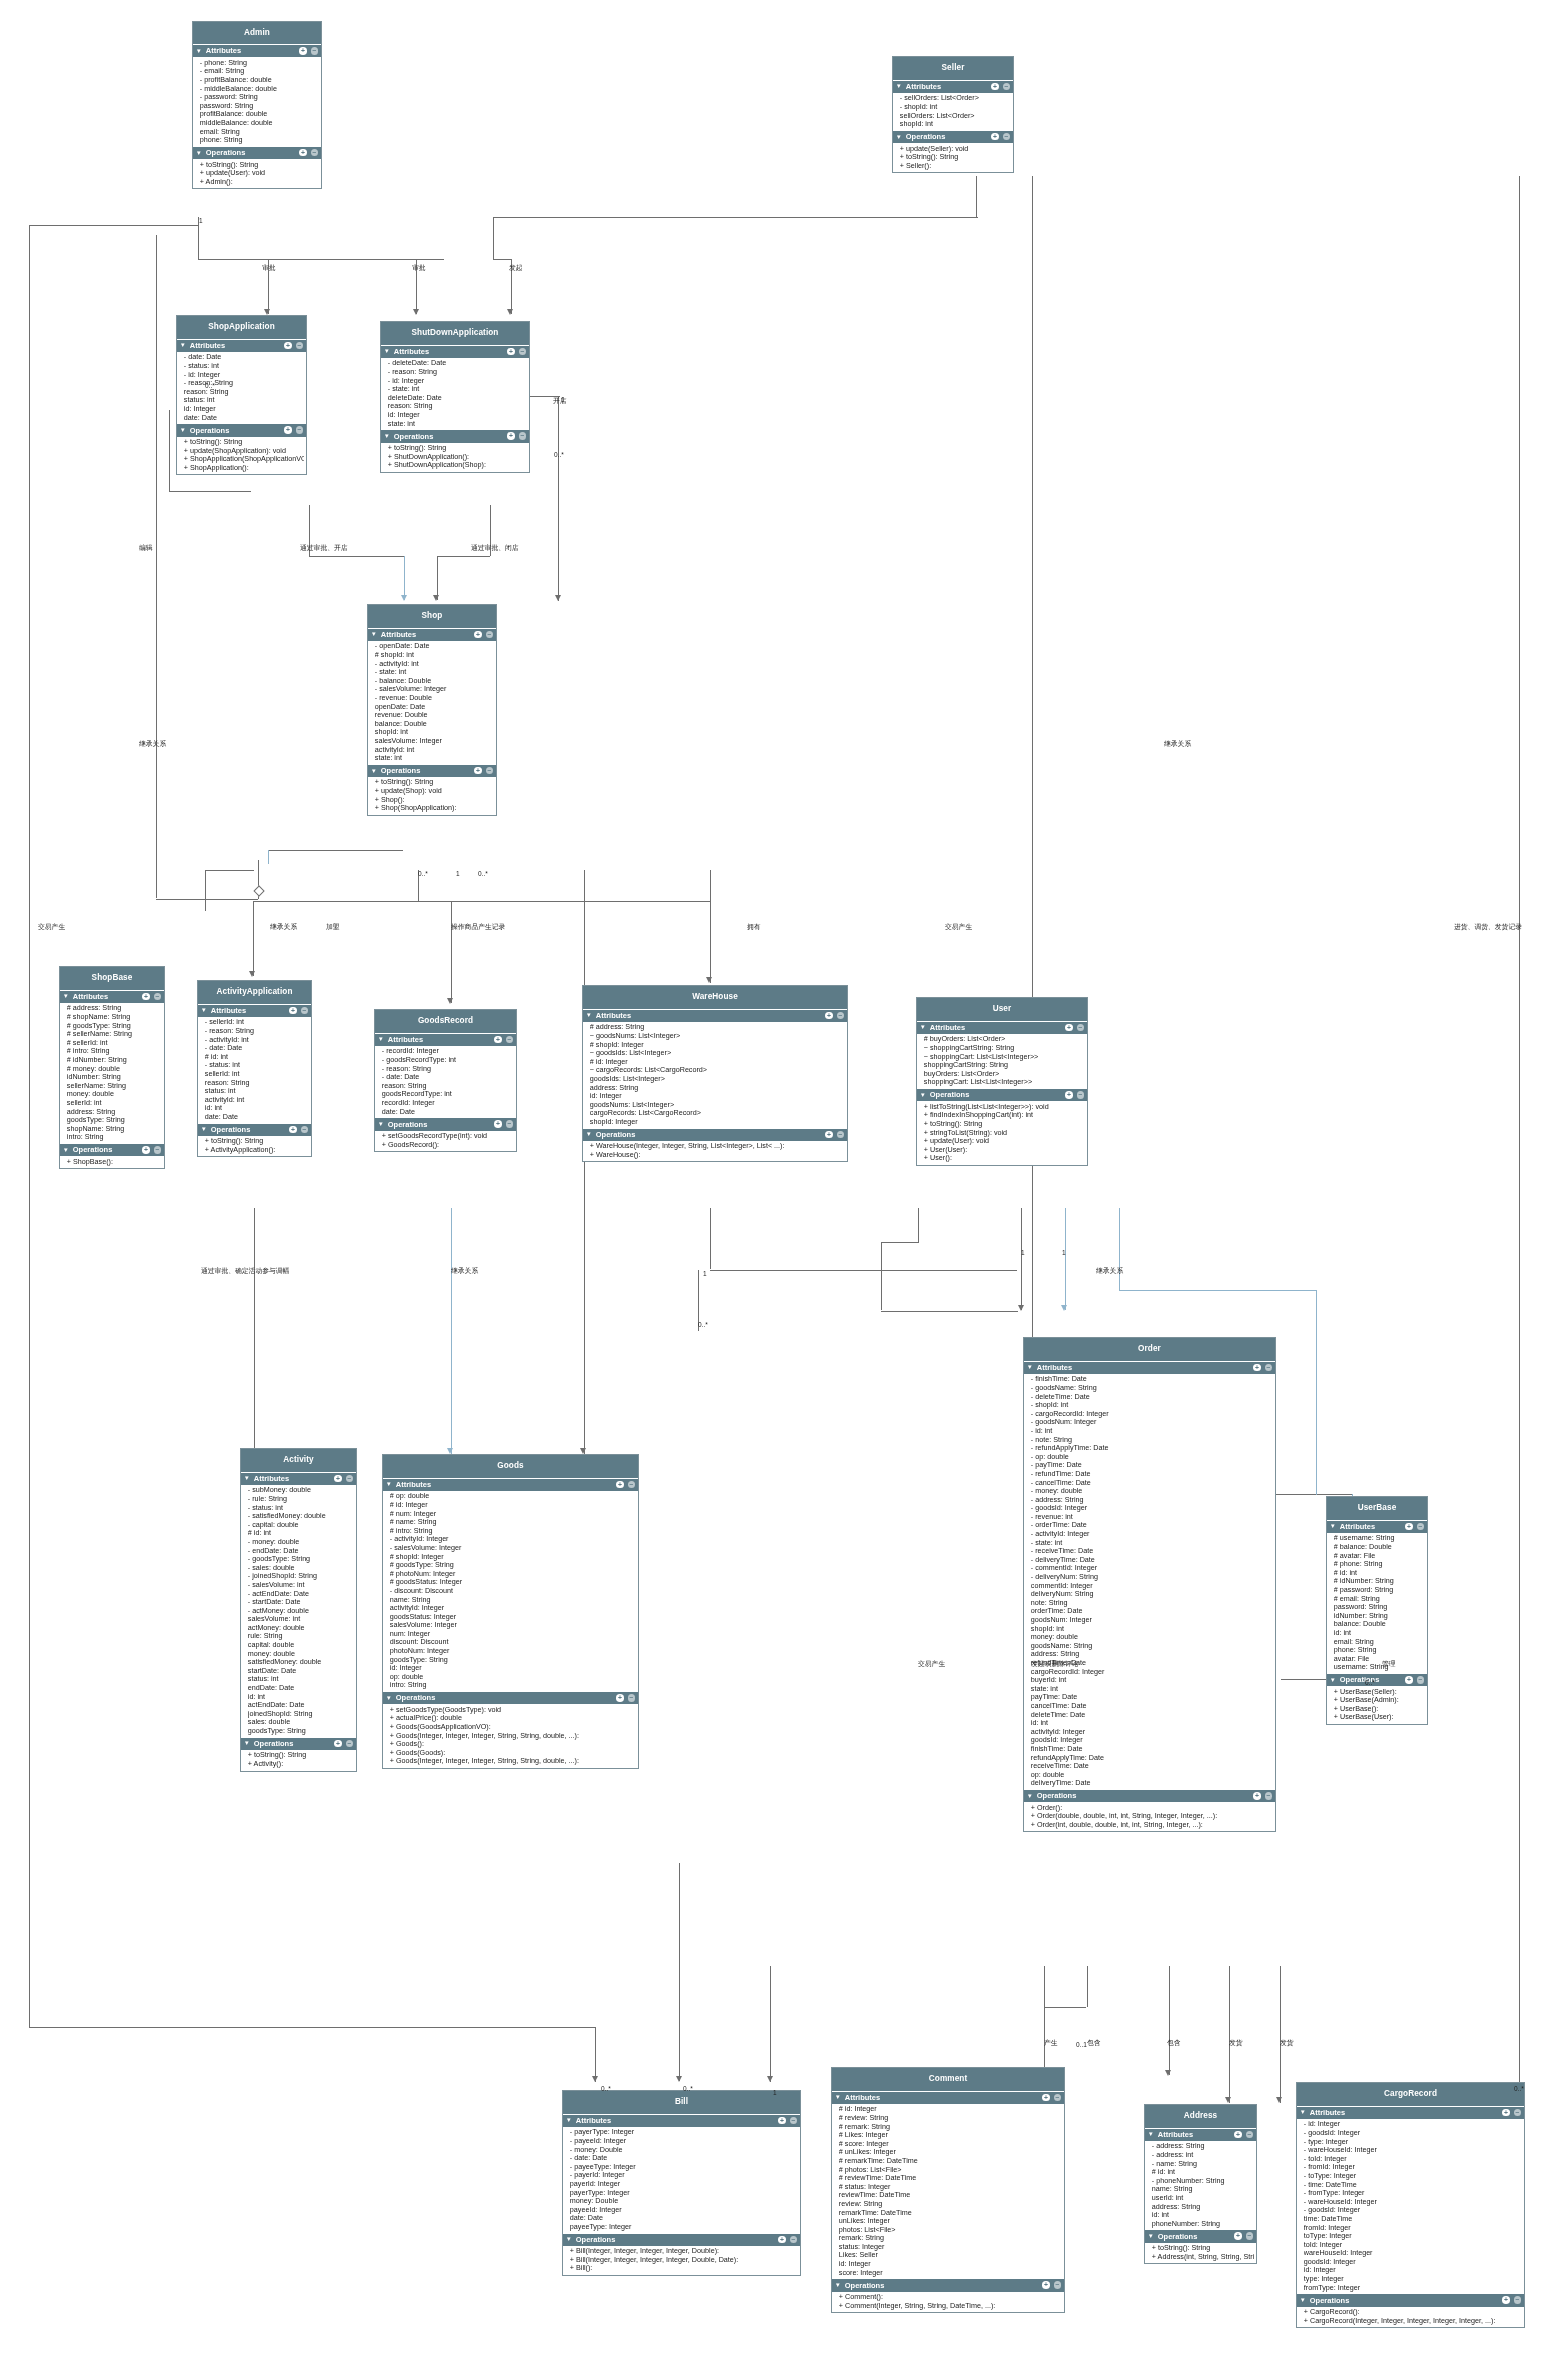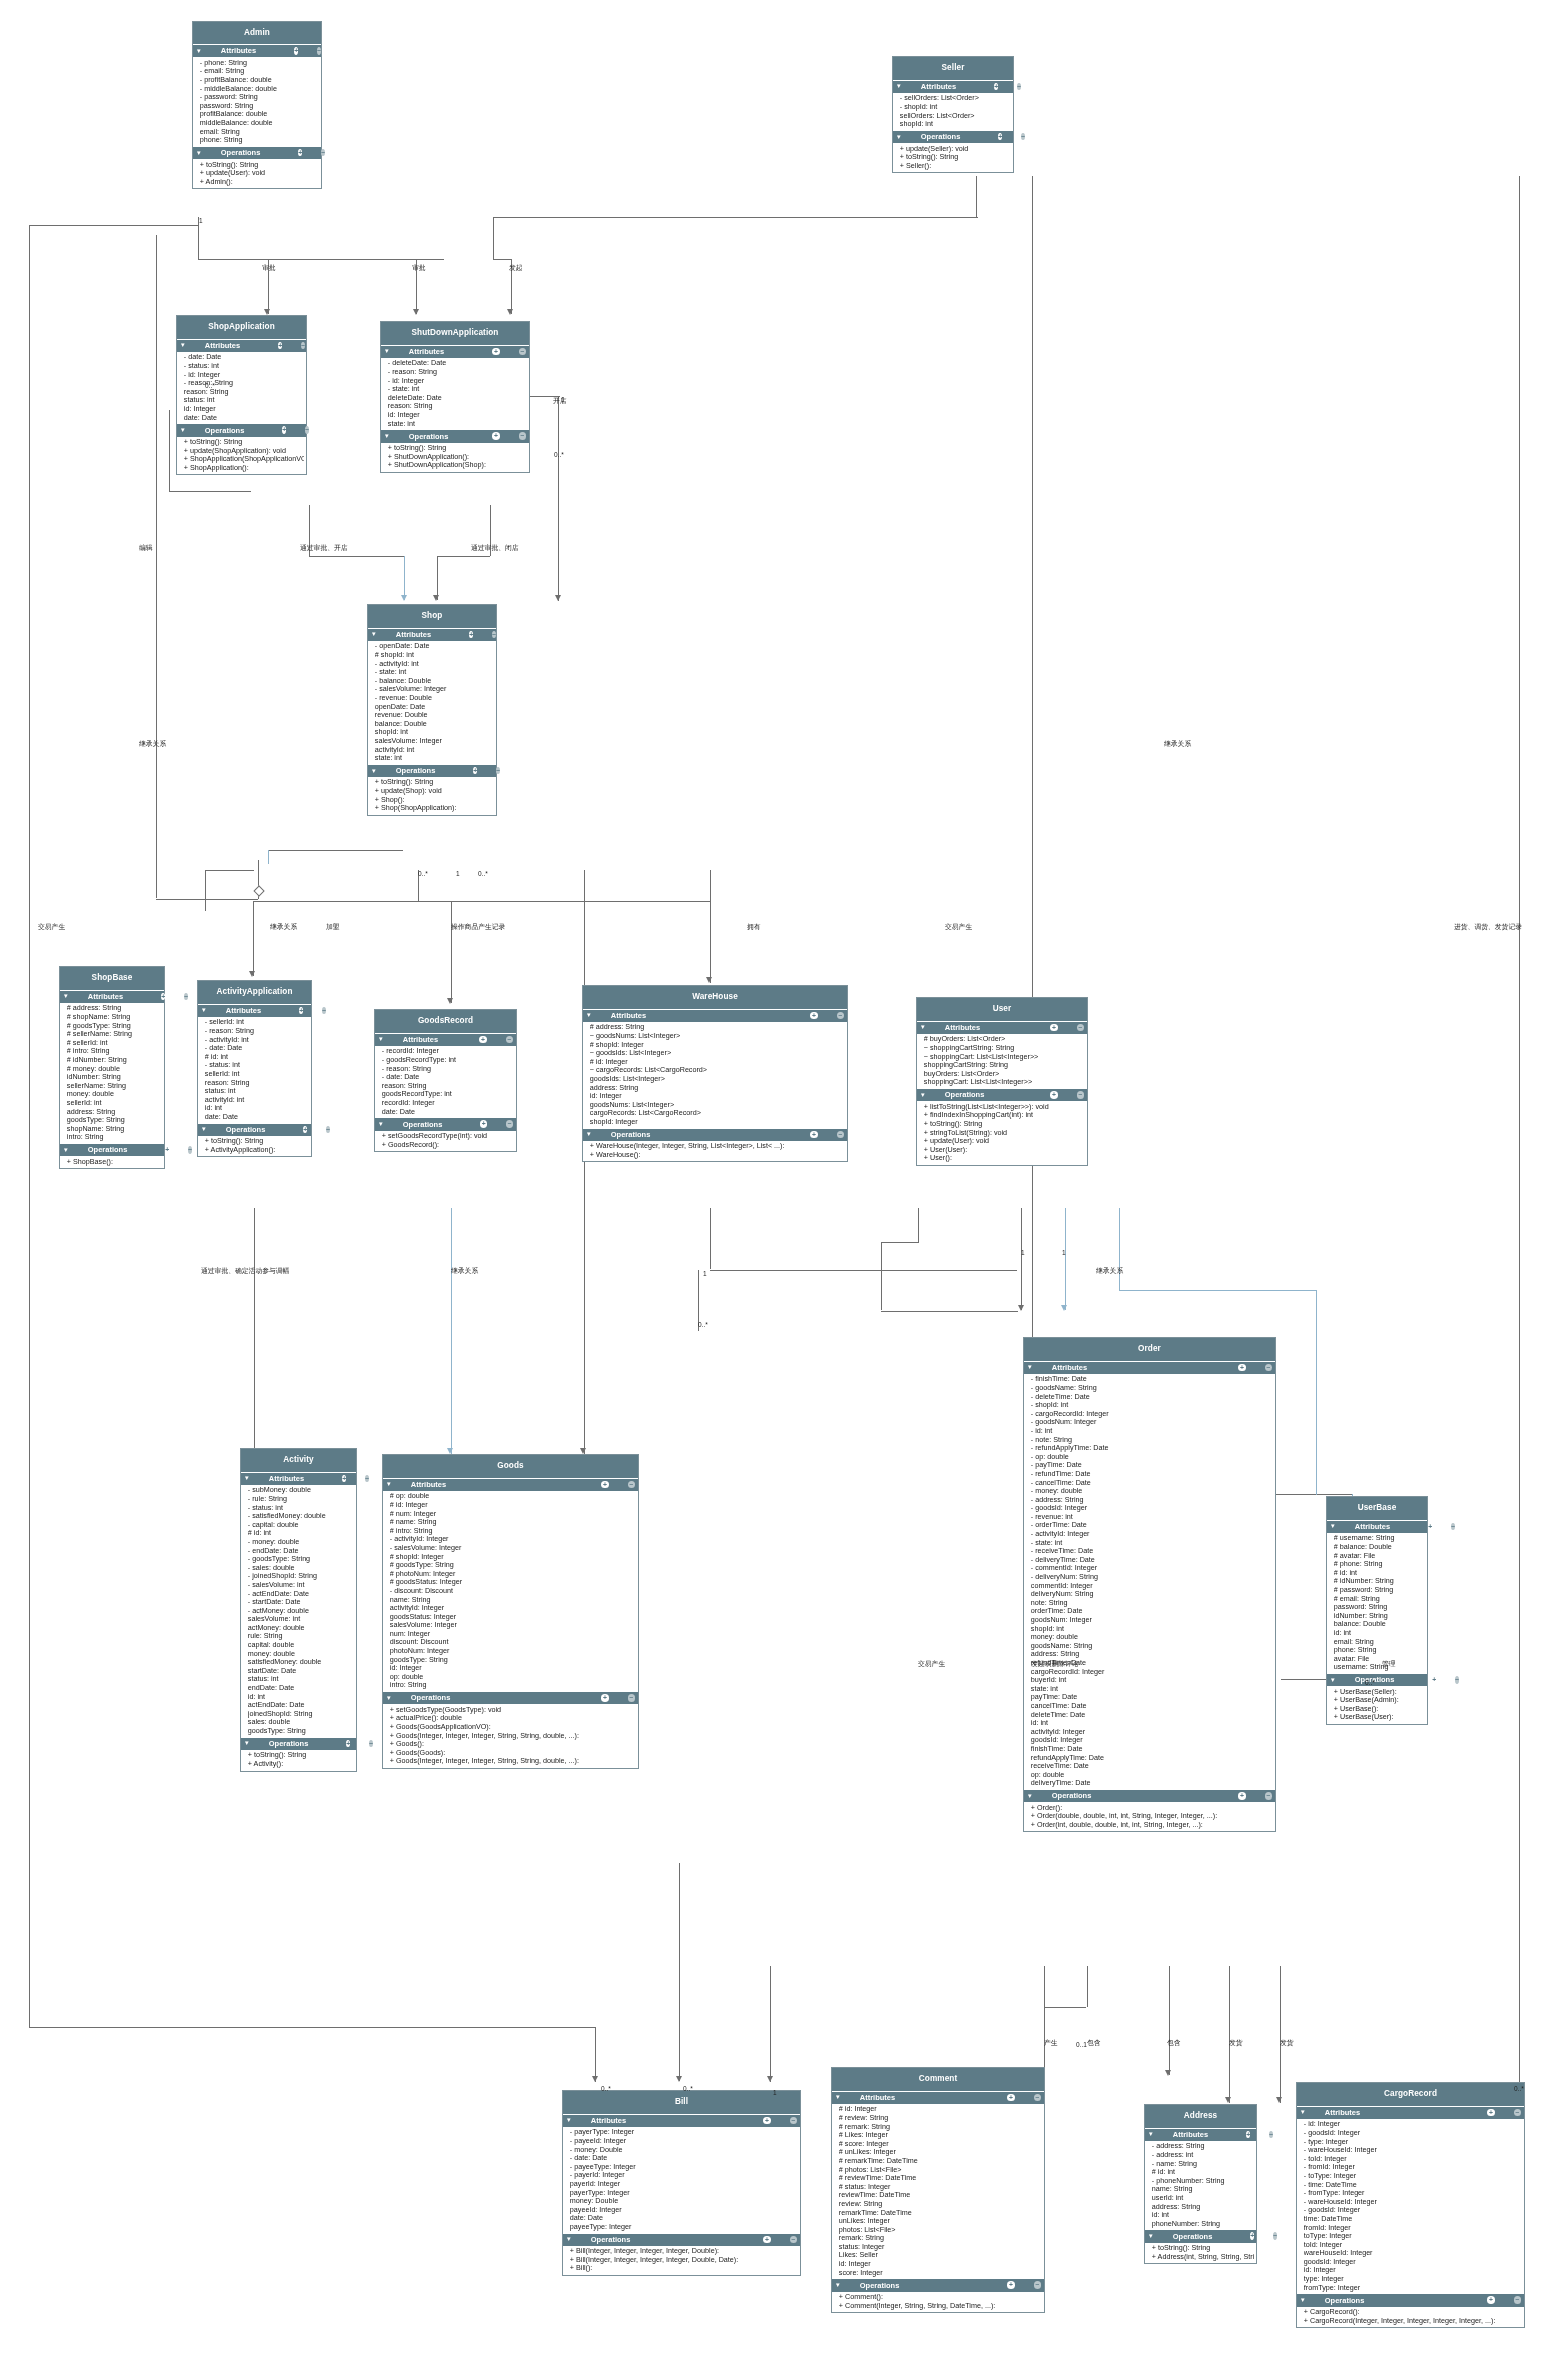--- a/index.html
+++ b/index.html
@@ -5,21 +5,21 @@
   html,body{margin:0;padding:0;background:#ffffff;}
   body{font-family:"Liberation Sans","DejaVu Sans",sans-serif;}
   #canvas{position:relative;width:1565px;height:2377px;background:#ffffff;overflow:hidden;}
 
   
   .uml{position:absolute;border:0.7px solid #7b9099;background:#ffffff;box-sizing:border-box;
        box-shadow:0 0 0 0 rgba(0,0,0,0);}
   .uml .title{background:#5d7b87;color:#ffffff;text-align:center;font-weight:bold;
        padding:6.1px 1.4px 7.5px;font-size:8.2px;letter-spacing:0.1px;border-bottom:1.4px solid #ffffff;}
   .uml .sec{background:#5d7b87;color:#ffffff;font-size:7.5px;font-weight:bold;
-       padding:1.4px 2.7px 2px 2.7px;display:flex;align-items:center;gap:19px;}
+       padding:1.4px 2.7px 2px 2.7px;display:flex;align-items:center;gap:4px;}
   .uml .sec .tri{font-size:6.1px;line-height:1;}
   .uml .sec .spacer{flex:1;}
   .uml .sec .pm{display:inline-block;width:7.5px;height:7.5px;border-radius:50%;
        background:#ffffff;color:#5d7b87;font-size:6.8px;line-height:7.5px;text-align:center;
        font-weight:bold;}
   .uml .sec .pm.minus{background:#b9c6cb;color:#5d7b87;}
   .uml .body{background:#ffffff;padding:1.4px 2px 2px 6.8px;}
   .uml .row{font-size:7.2px;color:#1a1a1a;line-height:8.6px;white-space:nowrap;overflow:hidden;}
 
   
@@ -749,21 +749,21 @@
         <span class="pm">+</span>
         <span class="pm minus">−</span>
     </div>
     <div class="body">
       <div class="row">+ Bill(Integer, Integer, Integer, Integer, Double):</div>
       <div class="row">+ Bill(Integer, Integer, Integer, Integer, Double, Date):</div>
       <div class="row">+ Bill():</div>
     </div>
   </div>
 
-  <div class="uml" style="left:831px;top:2067px;width:214px;">
+  <div class="uml" style="left:831px;top:2067px;width:234px;">
     <div class="title">Comment</div>
     <div class="sec">
       <span class="tri">▼</span>
       <span>Attributes</span>
       <span class="spacer"></span>
         <span class="pm">+</span>
         <span class="pm minus">−</span>
     </div>
     <div class="body">
       <div class="row"># id: Integer</div>

